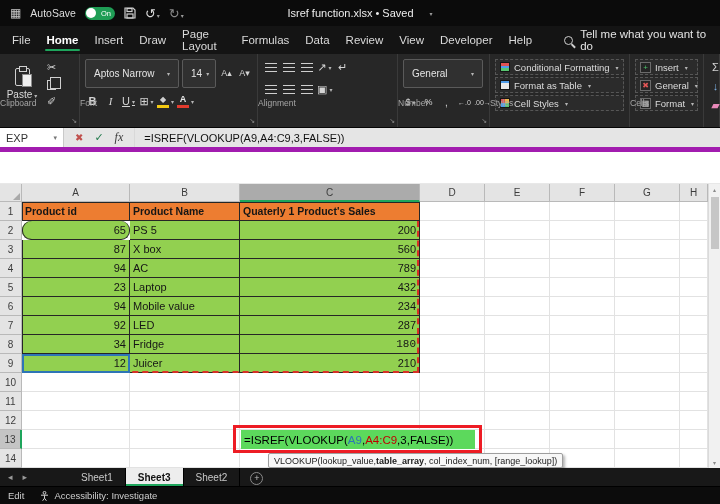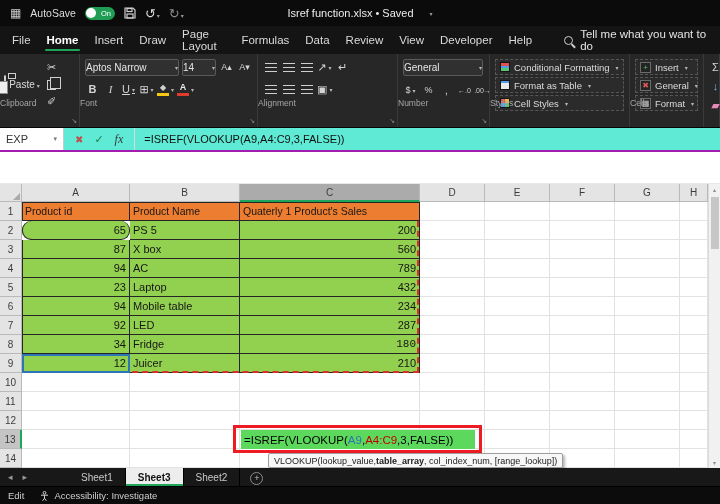--- a/index.html
+++ b/index.html
@@ -34,23 +34,23 @@
   
   .ribbon{position:absolute;left:0;top:54px;width:720px;height:74px;background:#272727;display:flex;overflow:hidden;border-bottom:1px solid #050505}
   .rgroup{position:relative;height:100%;border-right:1px solid #3A3A3A;padding:4px 5px 13px;flex:none}
   .rlabel{position:absolute;bottom:19px;left:0;right:0;text-align:left;font-size:8.5px;color:#A6A6A6}
   .launcher{position:absolute;right:2px;bottom:2px;font-size:7px;color:#8F8F8F}
   .rbody{display:flex;gap:5px}
   .rrow{display:flex;align-items:center;gap:3px;margin-top:3px}
   .sic{display:inline-flex;align-items:center;justify-content:center;min-width:15px;height:15px;color:#D4D4D4;font-size:11px;line-height:1}
   .drop::after{content:"▾";font-size:6px;color:#B5B5B5;margin-left:2px}
   .combo{display:inline-flex;align-items:center;justify-content:space-between;background:#303030;border:1px solid #5A5A5A;
-         color:#E4E4E4;font-size:10px;height:17px;padding:0 0;border-radius:2px;gap:4px}
+         color:#E4E4E4;font-size:10px;height:29px;padding:0 8px;border-radius:2px;gap:4px}
   .combo::after{content:"▾";font-size:6px;color:#B5B5B5}
-  .paste-btn{display:flex;flex-direction:row;align-items:center;justify-content:center;width:34px;height:52px;color:#DCDCDC;font-size:10px;gap:3px}
+  .paste-btn{display:flex;flex-direction:column;align-items:center;justify-content:center;width:34px;height:52px;color:#DCDCDC;font-size:10px;gap:3px}
   .clipb{width:15px;height:18px;border:1.5px solid #CFCFCF;border-radius:2px;position:relative;background:#272727}
   .clipb::before{content:"";position:absolute;top:-3px;left:3px;width:6px;height:4px;border:1.5px solid #CFCFCF;background:#272727}
   .clipb::after{content:"";position:absolute;right:-3px;bottom:-2px;width:8px;height:11px;background:#EFEFEF;border:1px solid #8A8A8A}
   .smallcol{display:flex;flex-direction:column;justify-content:flex-start;gap:2px;padding-top:2px}
   .ic-copy{width:9px;height:10px;border:1px solid #CFCFCF;position:relative;display:inline-block}
   .ic-copy::before{content:"";position:absolute;left:2px;top:-4px;width:9px;height:10px;border:1px solid #CFCFCF;background:#272727}
   .stack{display:inline-flex;flex-direction:column;align-items:center;gap:1px}
   .bar{display:block;width:12px;height:3px}
   .lines{width:12px;height:9px;background:repeating-linear-gradient(#CFCFCF 0 1.5px,transparent 1.5px 4px);display:inline-block}
   .style-btn{display:flex;align-items:center;gap:4px;height:16px;padding:0 4px;border:1px dashed #565656;
@@ -58,21 +58,21 @@
   .ic10{width:10px;height:10px;flex:none;border:1px solid #141414}
   .ic-cf{background:linear-gradient(#E05252 0 33%,#4F9CE8 33% 66%,#58C470 66%)}
   .ic-ftable{background:linear-gradient(#4F9CE8 0 30%,#E8E8E8 30%)}
   .ic-cstyles{background:conic-gradient(#E8B84F 0 25%,#58C470 0 50%,#4F9CE8 0 75%,#E05252 0)}
   .cell-btn{display:flex;align-items:center;gap:4px;height:16px;padding:0 4px;border:1px dashed #565656;
             margin-bottom:2px;color:#DCDCDC;font-size:9.5px;background:#2B2B2B;white-space:nowrap}
   .cbi{width:11px;height:11px;border:1px solid #6B6B6B;display:inline-flex;align-items:center;justify-content:center;
        font-size:8px;flex:none;background:#242424}
   .sliver{display:flex;flex-direction:column;align-items:flex-start;gap:4px;padding:6px 0 0 4px;width:16px}
   
-  .fbar{position:absolute;left:0;top:128px;width:720px;height:24px;background:#5eead4;border-bottom:2px solid #a21caf;
+  .fbar{position:absolute;left:0;top:128px;width:720px;height:24px;background:#e5e5e5;border-bottom:5px solid #a21caf;
         display:flex;align-items:stretch}
   .namebox{width:64px;background:#FFF;border-right:1px solid #C9C9C9;display:flex;align-items:center;
            justify-content:space-between;padding:0 6px;font-size:11px;color:#333}
   .namebox::after{content:"▾";font-size:7px;color:#777}
   .fb-btns{display:flex;align-items:center;gap:11px;padding:0 11px;border-right:1px solid #D9D9D9}
   .fb-x{color:#C0504D;font-size:10px}
   .fb-ok{color:#217A4B;font-size:11px}
   .fb-fx{font-family:"Liberation Serif",serif;font-style:italic;font-size:12px;color:#3B3B3B}
   .fb-text{display:flex;align-items:center;padding-left:9px;font-size:11px;color:#111;white-space:nowrap}
   .gapstrip{position:absolute;left:0;top:152px;width:720px;height:32px;background:#FFF;border-bottom:1px solid #E8E8E8}
@@ -81,21 +81,21 @@
   .gridtable{display:grid}
   .hc{background:#E4E4E4;border-right:1px solid #B9B9B9;border-bottom:1px solid #B9B9B9;font-size:10px;color:#3C3C3C;
       display:flex;align-items:center;justify-content:center;overflow:hidden}
   .hc.selc{background:#ABABAB;border-bottom:2px solid var(--accent)}
   .hc.selr{background:#C4C4C4;border-right:2px solid var(--accent)}
   .corner{position:relative}
   .corner::after{content:"";position:absolute;right:1px;bottom:1px;border-left:7px solid transparent;border-bottom:7px solid #A9A9A9}
   .cell{border-right:1px solid #E2E2E2;border-bottom:1px solid #E2E2E2;font-size:11px;color:#161616;display:flex;
         align-items:center;padding:0 3px;background:#FFF;overflow:hidden;white-space:nowrap}
   .cell.num{justify-content:flex-end}
-  .cell.torange{font-weight:normal;font-size:10.5px;border-right:1px solid #262626;border-bottom:1px solid #262626}
+  .cell.torange{font-weight:bold;font-size:10.5px;border-right:1px solid #262626;border-bottom:1px solid #262626}
   .cell.tgreen{border-right:1px solid #262626;border-bottom:1px solid #262626}
   .refv{position:absolute;width:0;border-left:2px dashed #D93025;pointer-events:none}
   .refh{position:absolute;height:0;border-top:2px dashed #D93025;pointer-events:none}
   .refblue{position:absolute;border:2px solid #2E75B6;pointer-events:none}
   .editcell{position:absolute;left:241px;top:246px;width:234px;height:19px;display:flex;align-items:center;
             padding-left:3px;font-size:11.5px;white-space:nowrap}
   .annot{position:absolute;left:233px;top:241px;width:249px;height:28px;border:3px solid #ED1C24;pointer-events:none}
   .ftip{position:absolute;left:268px;top:269px;height:15px;background:#F7F7F7;border:1px solid #9E9E9E;border-radius:2px;
         box-shadow:2px 2px 3px rgba(0,0,0,.3);font-size:9px;color:#222;display:flex;align-items:center;padding:0 5px;white-space:nowrap}
   .vscroll{position:absolute;left:708px;top:184px;width:12px;height:284px;background:#F1F1F1;border-left:1px solid #DADADA}
@@ -369,21 +369,21 @@
       <div class="cell tgreen num" style="background: rgb(146, 208, 80); box-shadow: rgb(38, 38, 38) 1px 0px 0px inset;">23</div>
       <div class="cell tgreen" style="background: rgb(146, 208, 80);">Laptop</div>
       <div class="cell tgreen num" style="background: rgb(146, 208, 80);">432</div>
       <div class="cell"></div>
       <div class="cell"></div>
       <div class="cell"></div>
       <div class="cell"></div>
       <div class="cell"></div>
       <div class="hc">6</div>
       <div class="cell tgreen num" style="background: rgb(146, 208, 80); box-shadow: rgb(38, 38, 38) 1px 0px 0px inset;">94</div>
-      <div class="cell tgreen" style="background: rgb(146, 208, 80);">Mobile table</div>
+      <div class="cell tgreen" style="background: rgb(146, 208, 80);">Mobile value</div>
       <div class="cell tgreen num" style="background: rgb(146, 208, 80);">234</div>
       <div class="cell"></div>
       <div class="cell"></div>
       <div class="cell"></div>
       <div class="cell"></div>
       <div class="cell"></div>
       <div class="hc">7</div>
       <div class="cell tgreen num" style="background: rgb(146, 208, 80); box-shadow: rgb(38, 38, 38) 1px 0px 0px inset;">92</div>
       <div class="cell tgreen" style="background: rgb(146, 208, 80);">LED</div>
       <div class="cell tgreen num" style="background: rgb(146, 208, 80);">287</div>

